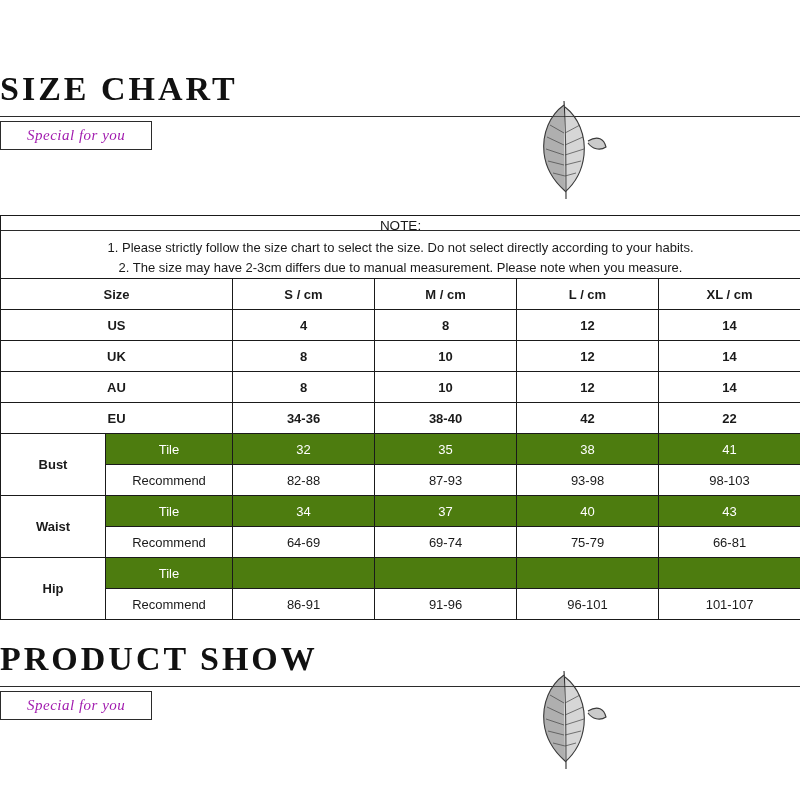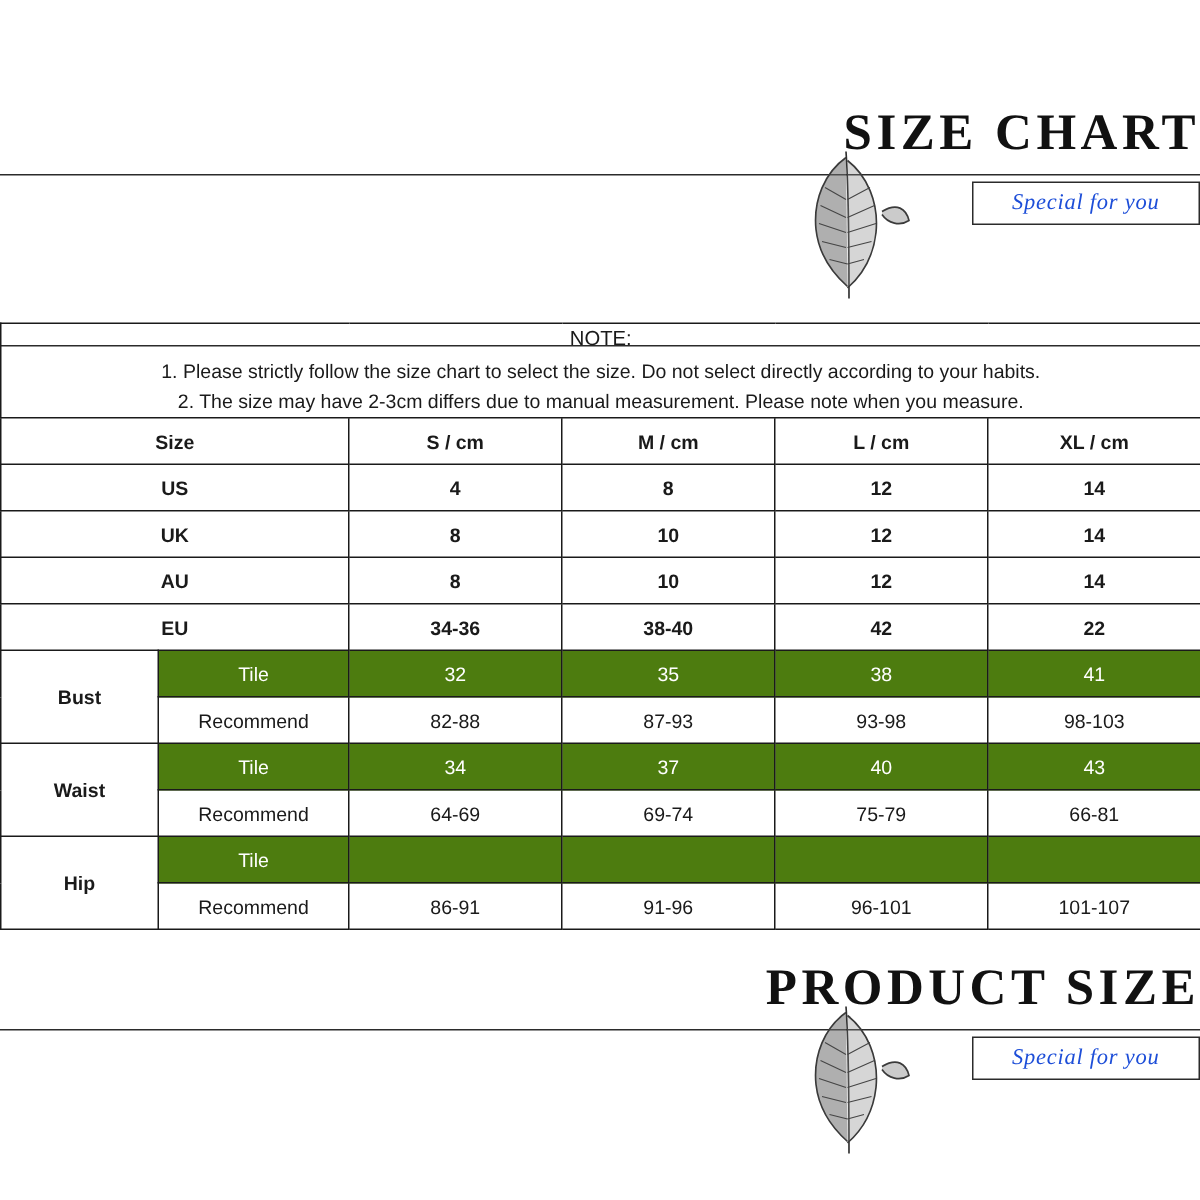--- a/index.html
+++ b/index.html
@@ -13,21 +13,21 @@
     font-family: "Liberation Sans", sans-serif;
     color: #1a1a1a;
     position: relative;
     overflow: hidden;
   }
 
   
   .banner {
     position: relative;
     width: 800px;
-    text-align: right;
+    text-align: left;
   }
   .banner-title {
     font-family: "Liberation Serif", serif;
     font-weight: bold;
     font-size: 34px;
     letter-spacing: 3px;
     color: #111;
     line-height: 1.1;
     margin: 0;
     padding: 0;
@@ -45,21 +45,21 @@
   }
   .banner-sub {
     display: inline-block;
     border: 1px solid #2b2b2b;
     background: #ffffff;
     padding: 5px 26px;
     font-family: "Liberation Serif", serif;
     font-style: italic;
     font-size: 15px;
     letter-spacing: 0.5px;
-    color: #1d4ed8;
+    color: #a21caf;
     position: relative;
     z-index: 3;
   }
   .feather {
     position: absolute;
     z-index: 2;
     pointer-events: none;
   }
 
   
@@ -252,17 +252,17 @@
     <g stroke="#2f2f2f" stroke-width="1.1" fill="none">
       <path d="M46 104 C46 70, 46 34, 44 6"></path>
       <path d="M44 10 C30 20, 22 38, 24 58 C26 76, 36 88, 45 96" fill="#6e6e6e" fill-opacity="0.55" stroke="#3a3a3a"></path>
       <path d="M45 12 C58 22, 66 40, 64 60 C62 78, 53 90, 45 97" fill="#8a8a8a" fill-opacity="0.35" stroke="#3a3a3a"></path>
       <path d="M30 30 L44 38 M27 42 L44 50 M26 54 L44 60 M28 66 L44 70 M33 78 L45 81" stroke="#444" stroke-width="0.7"></path>
       <path d="M60 30 L45 38 M63 42 L45 50 M64 54 L45 60 M61 66 L45 70 M56 78 L45 81" stroke="#444" stroke-width="0.7"></path>
       <path d="M68 46 C78 40, 84 44, 86 52 C80 56, 72 54, 68 48" fill="#7d7d7d" fill-opacity="0.4" stroke="#3a3a3a"></path>
     </g>
   </svg>
 
-  <h1 class="banner-title">PRODUCT SIZE</h1>
+  <h1 class="banner-title">PRODUCT SHOW</h1>
   <div class="banner-sub-wrap" style="margin-top:14px;">
     <span class="banner-sub">Special for you</span>
   </div>
 </div>
 
 </body></html>

